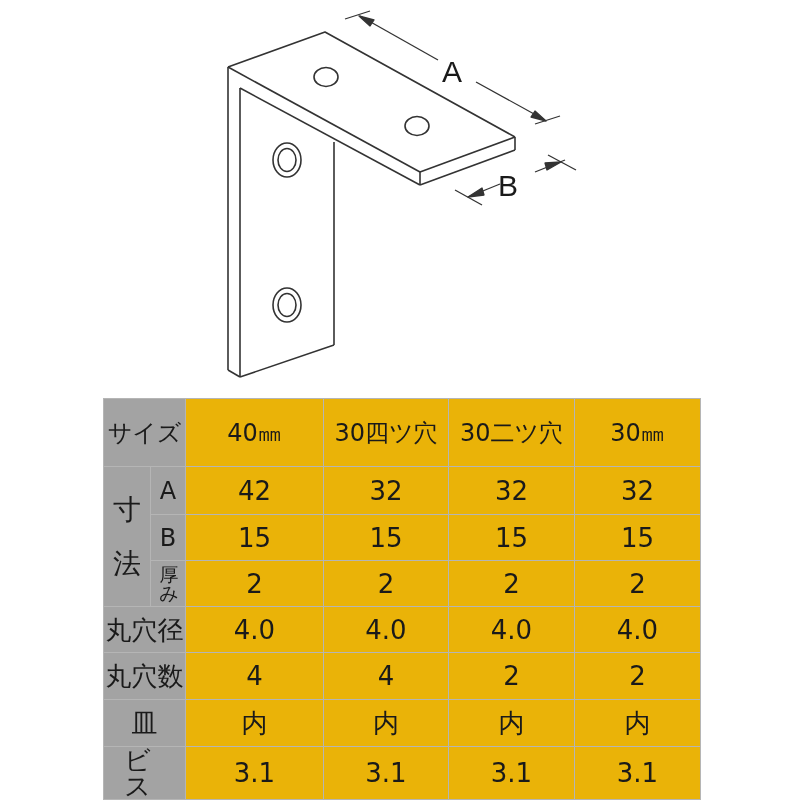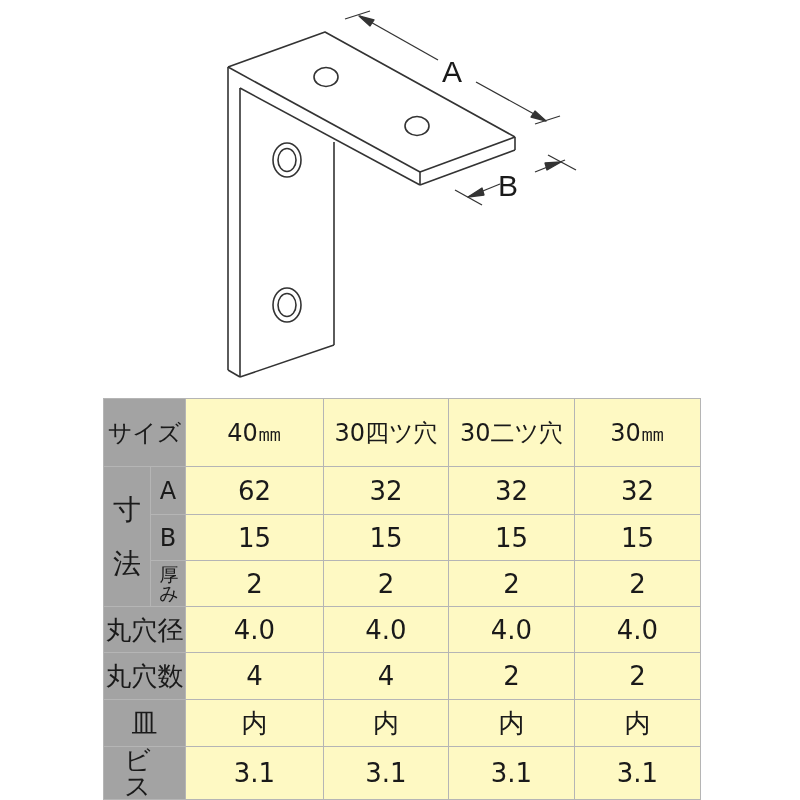--- a/index.html
+++ b/index.html
@@ -2,21 +2,21 @@
 <html><head>
 <meta charset="utf-8">
 <style>
   html, body { margin:0; padding:0; background:#ffffff; }
   body { width:800px; height:800px; position:relative; overflow:hidden;
          font-family: "DejaVu Sans", "Liberation Sans", sans-serif; color:#1a1a1a; }
   #diagram { position:absolute; left:0; top:0; width:800px; height:400px; }
   #spec-table { position:absolute; left:103px; top:398px; border-collapse:collapse;
                 table-layout:fixed; }
   #spec-table td { border:1.5px solid #b5b5b5; text-align:center; vertical-align:middle;
-                   padding:0; font-size:26px; line-height:1; background:#fef9c3; }
+                   padding:0; font-size:26px; line-height:1; background:#eab308; }
   #spec-table td.lbl { background:#a3a3a3; }
   #spec-table td.hdr { font-size:24px; }
   #spec-table td.sub { font-size:24px; }
   #spec-table td.thick { font-size:19px; letter-spacing:-2px; }
   #spec-table td.vert { font-size:28px; line-height:1.9; }
   .vert span { display:block; }
   #spec-table td.spaced { letter-spacing:18px; padding-left:4px; }
 </style>
 </head>
 <body>
@@ -86,21 +86,21 @@
     <td class="hdr">30四ツ穴</td>
     <td class="hdr">30二ツ穴</td>
     <td class="hdr">30㎜</td>
   </tr>
   <tr style="height:48px">
     <td class="lbl vert" rowspan="3">
       <span>寸</span>
           <span>法</span>
     </td>
     <td class="lbl sub">A</td>
-    <td>62</td>
+    <td>42</td>
     <td>32</td>
     <td>32</td>
     <td>32</td>
   </tr>
   <tr style="height:46px">
     <td class="lbl sub">B</td>
     <td>15</td>
     <td>15</td>
     <td>15</td>
     <td>15</td>

